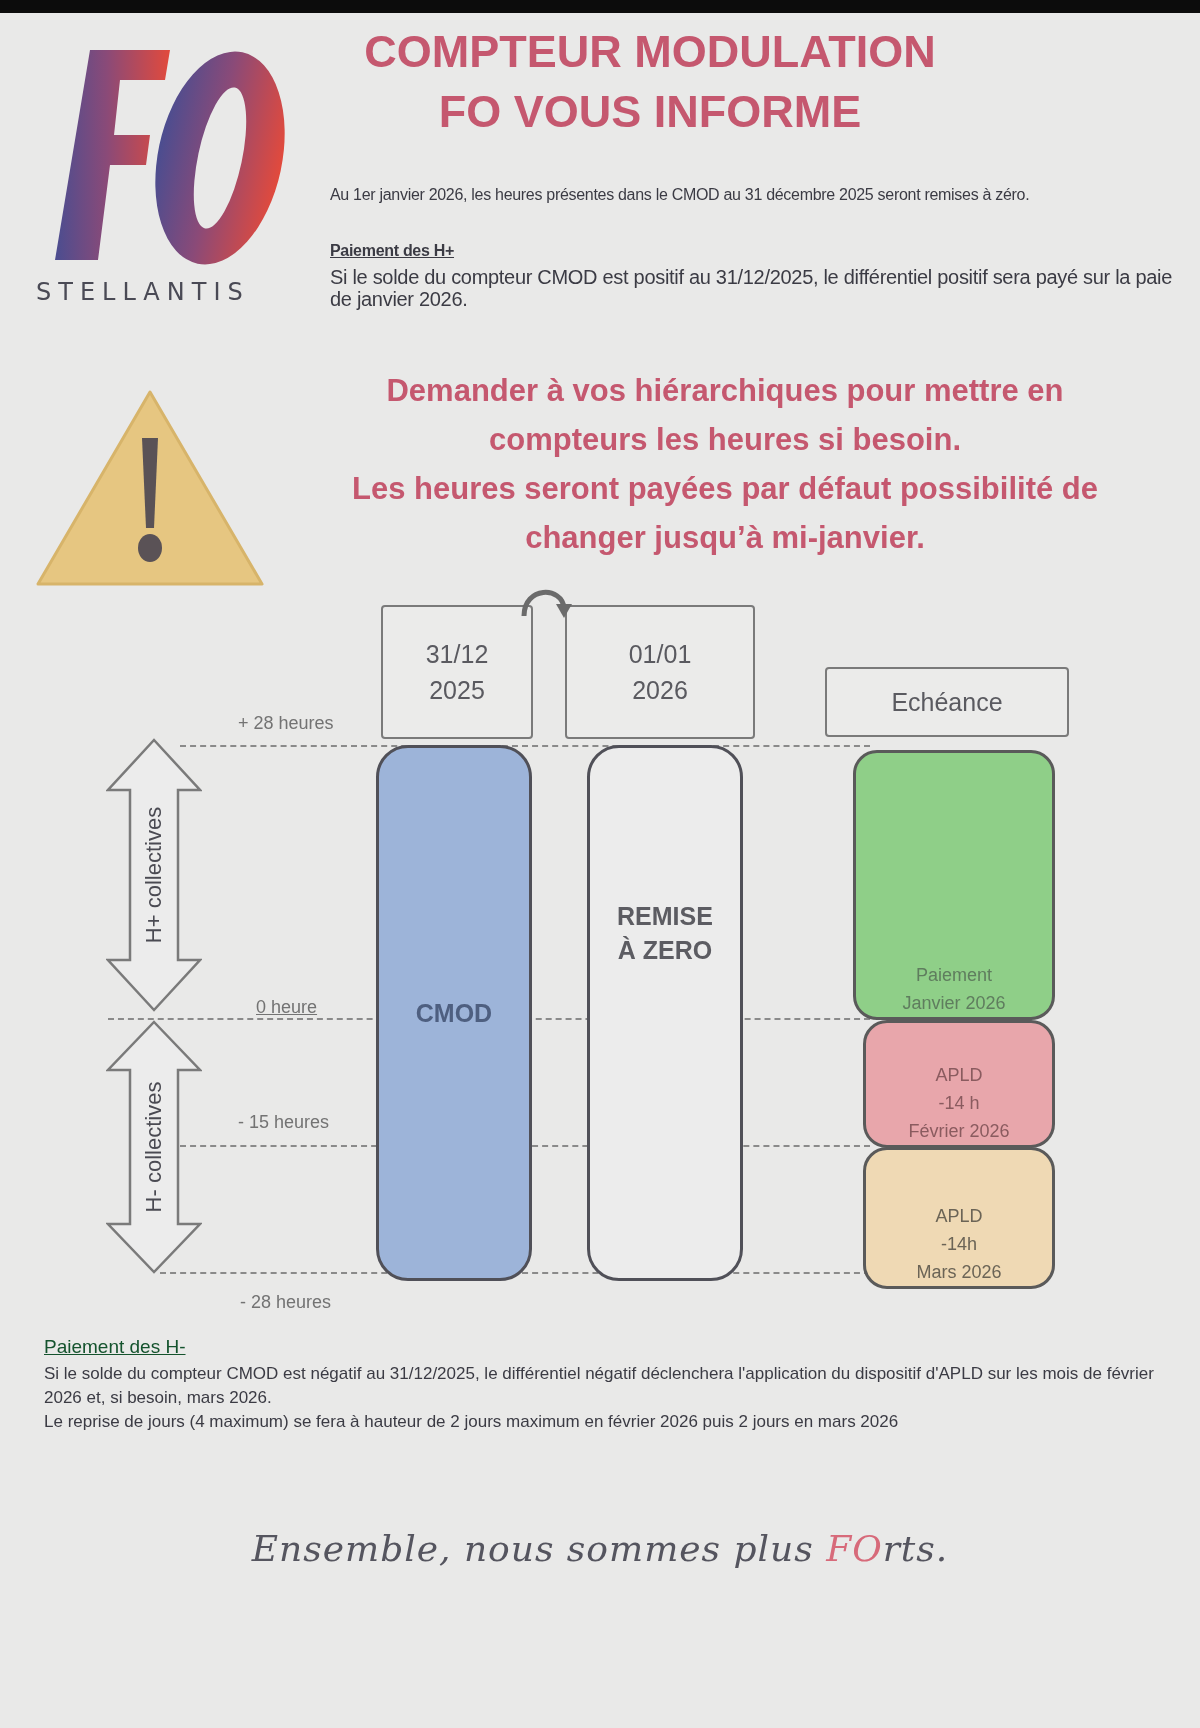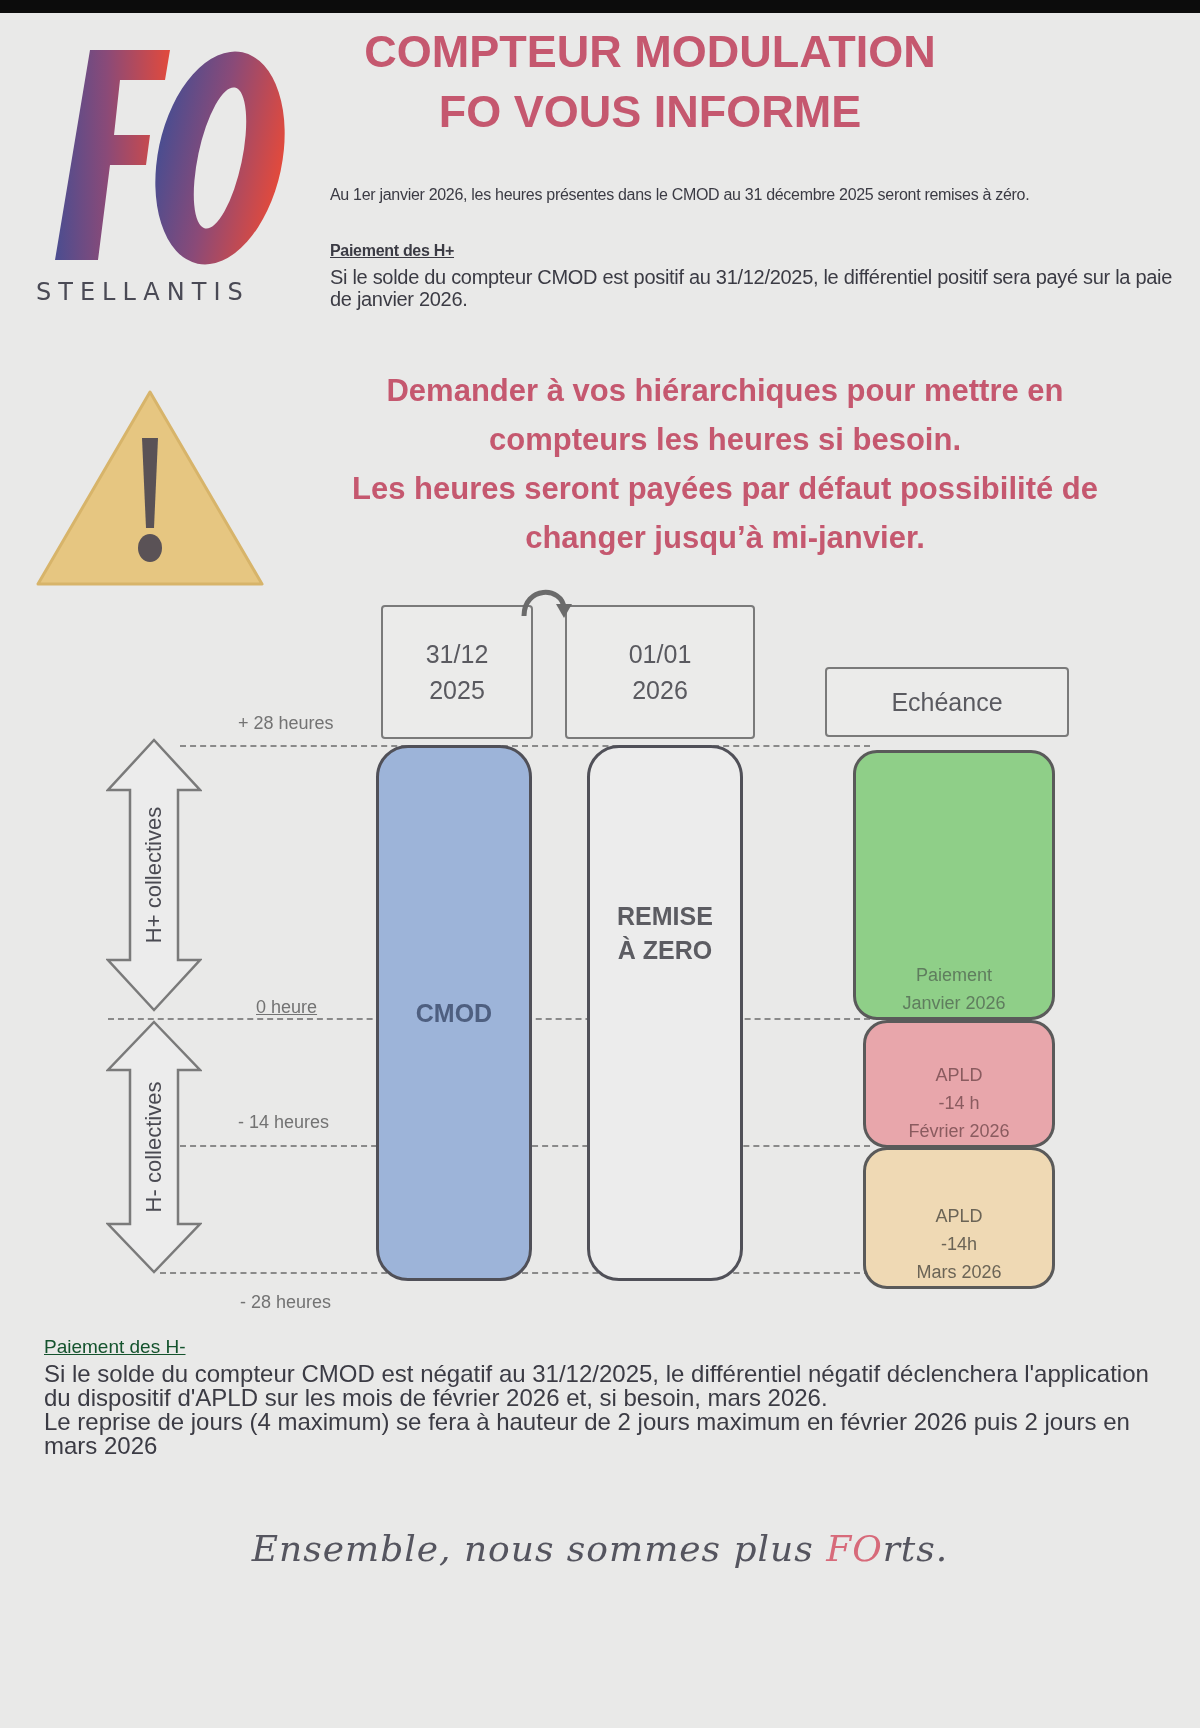--- a/index.html
+++ b/index.html
@@ -63,21 +63,21 @@
   .ech-tan { background: #efd9b4; color: #6b6456; }
 
   .side-arrow { position: absolute; }
   .side-label {
     position: absolute; font-size: 22px; color: #4a4a52; white-space: nowrap;
     transform: rotate(-90deg); transform-origin: center center;
   }
 
   
   .hminus-head { left: 44px; top: 1336px; font-size: 19px; font-weight: normal; text-decoration: underline; color: #14532d; }
-  .hminus-body { left: 44px; top: 1362px; width: 1130px; font-size: 24px; line-height: 24px; color: #3b3b44; }
+  .hminus-body { left: 44px; top: 1362px; width: 1130px; font-size: 17px; line-height: 24px; color: #3b3b44; }
 
   .slogan {
     left: 0; top: 1528px; width: 1200px; text-align: center;
     font-family: "DejaVu Serif", serif; font-style: italic; font-size: 36px; color: #55555f;
     letter-spacing: 1px;
   }
   .slogan .fo { color: #d76a7a; }
 </style>
 </head>
 <body>
@@ -121,21 +121,21 @@
 
 <div>
 
   <div class="dash" style="left:180px; top:745px; width:690px;"></div>
   <div class="dash" style="left:108px; top:1018px; width:762px;"></div>
   <div class="dash" style="left:180px; top:1145px; width:690px;"></div>
   <div class="dash" style="left:160px; top:1272px; width:710px;"></div>
 
   <div class="level-label" style="left:238px; top:713px;">+ 28 heures</div>
   <div class="level-label" style="left:256px; top:997px; text-decoration: underline;">0 heure</div>
-  <div class="level-label" style="left:238px; top:1112px;">- 14 heures</div>
+  <div class="level-label" style="left:238px; top:1112px;">- 15 heures</div>
   <div class="level-label" style="left:240px; top:1292px;">- 28 heures</div>
 
   <svg class="side-arrow" style="left:106px; top:738px;" width="96" height="274" viewBox="0 0 96 274">
     <polygon points="48,2 94,52 72,52 72,222 94,222 48,272 2,222 24,222 24,52 2,52" fill="#ececec" stroke="#7a7a7a" stroke-width="2.5" stroke-linejoin="miter"></polygon>
   </svg>
   <div class="side-label" style="left:84px; top:862px; width:140px; text-align:center;">H+ collectives</div>
 
   <svg class="side-arrow" style="left:106px; top:1020px;" width="96" height="254" viewBox="0 0 96 254">
     <polygon points="48,2 94,50 72,50 72,204 94,204 48,252 2,204 24,204 24,50 2,50" fill="#ececec" stroke="#7a7a7a" stroke-width="2.5" stroke-linejoin="miter"></polygon>
   </svg>

